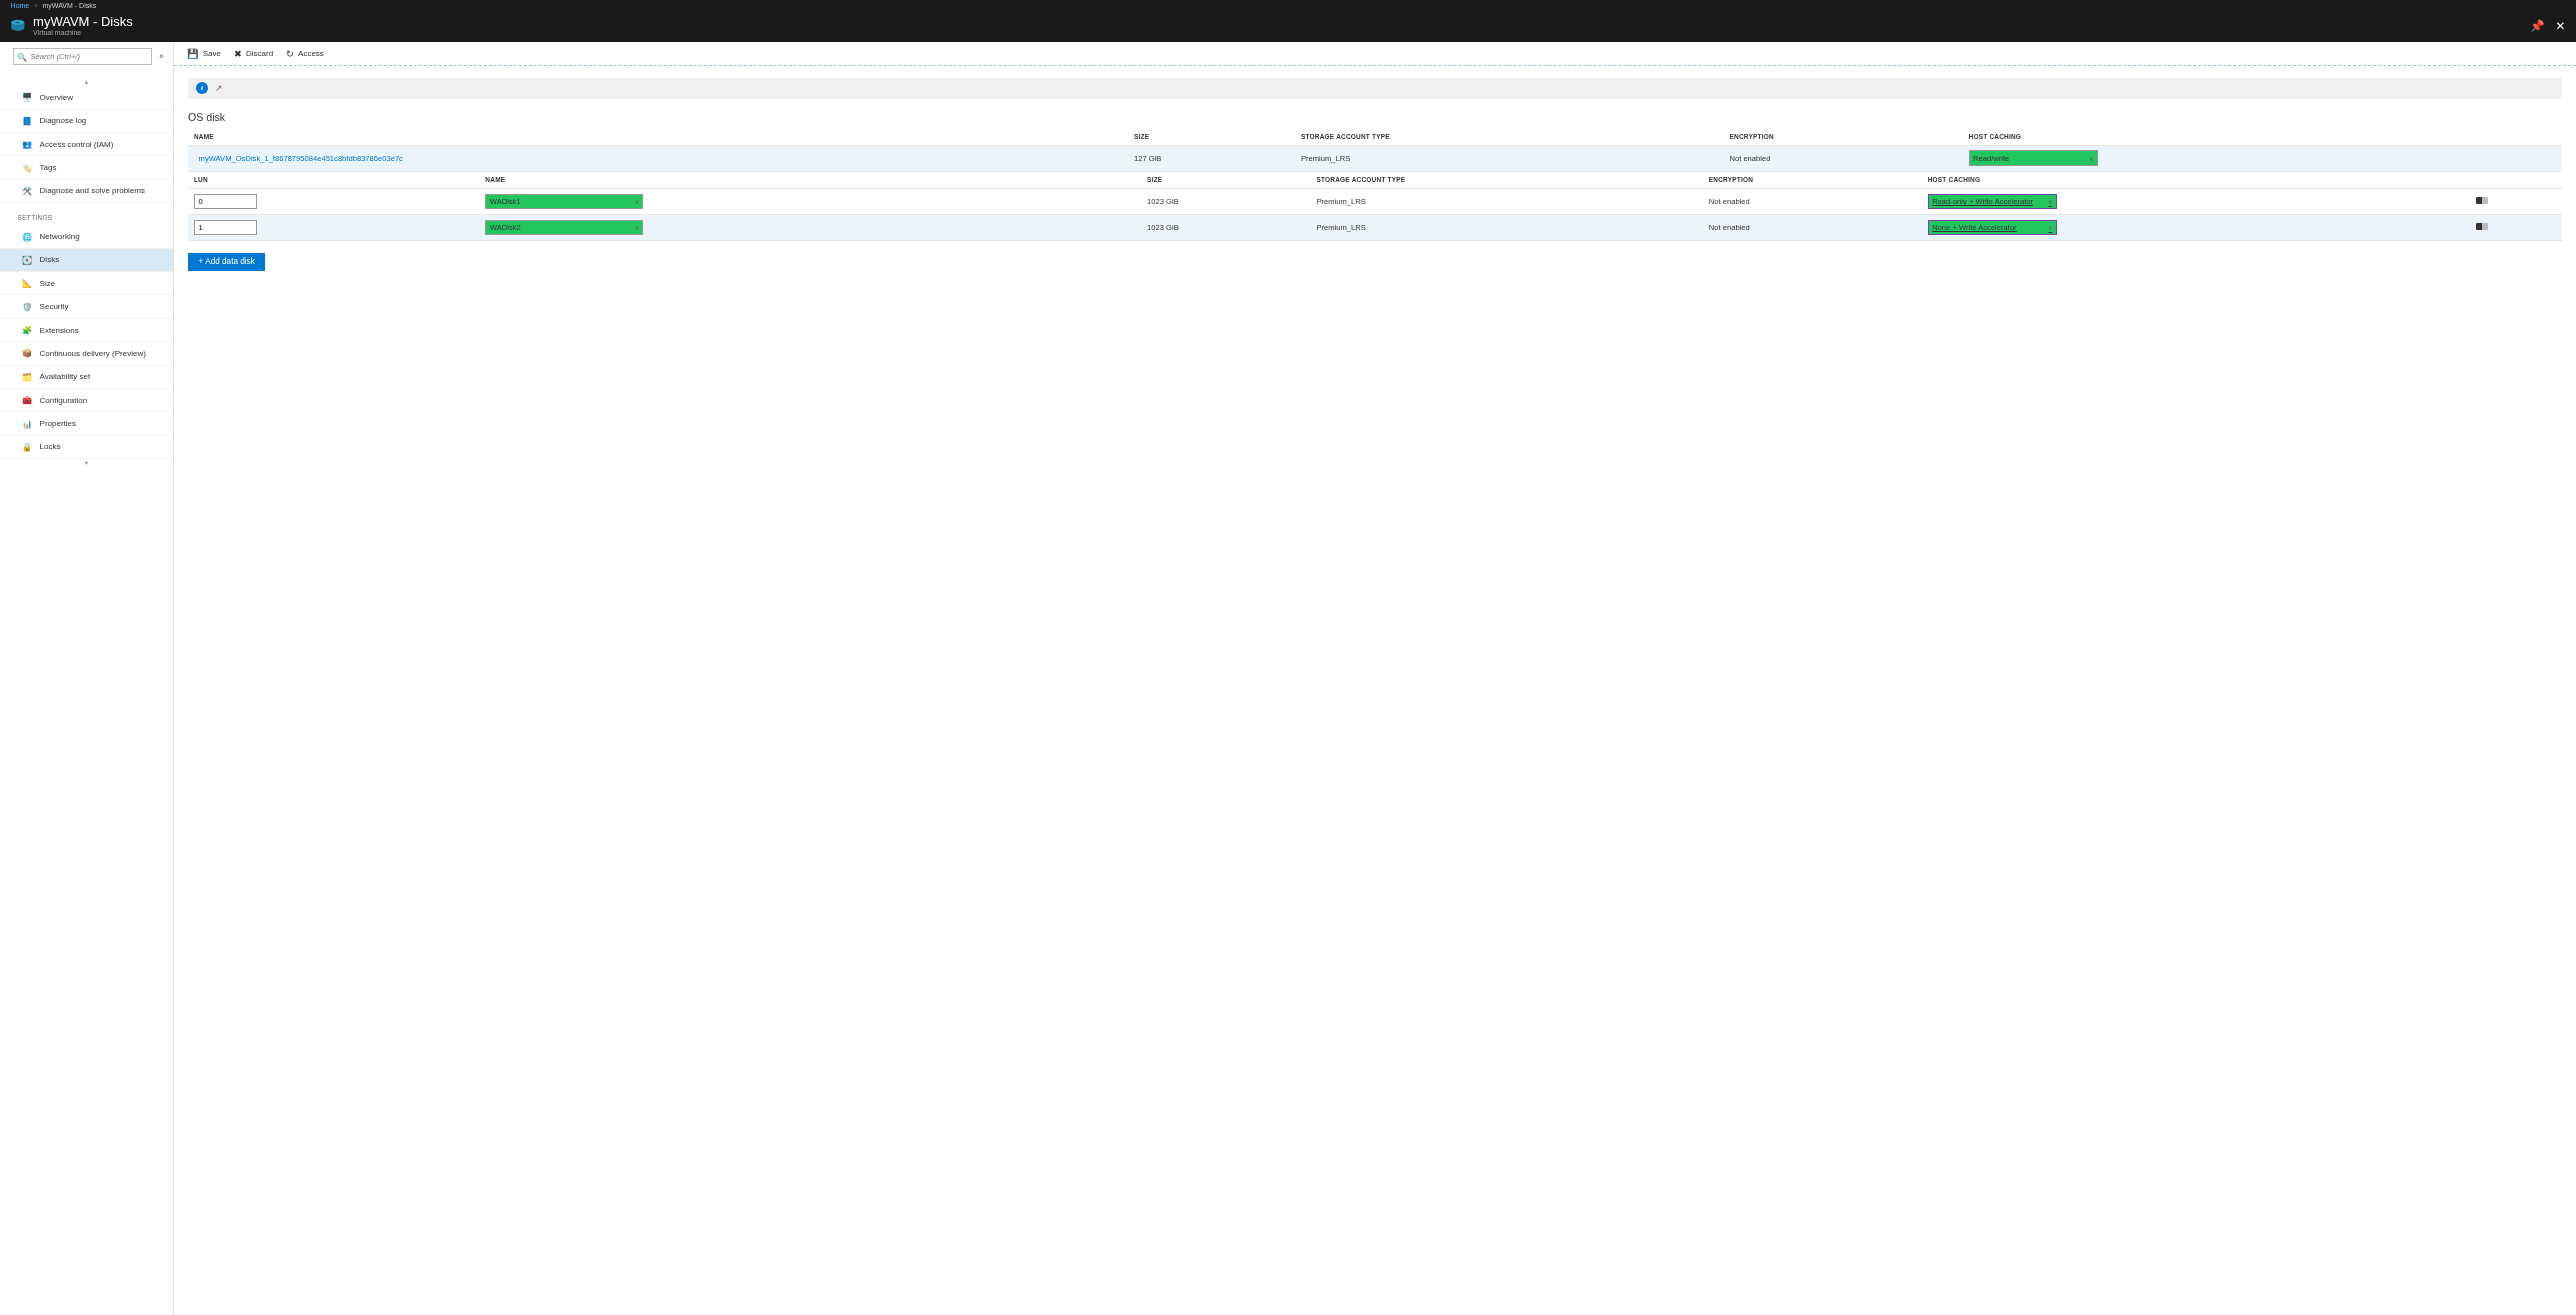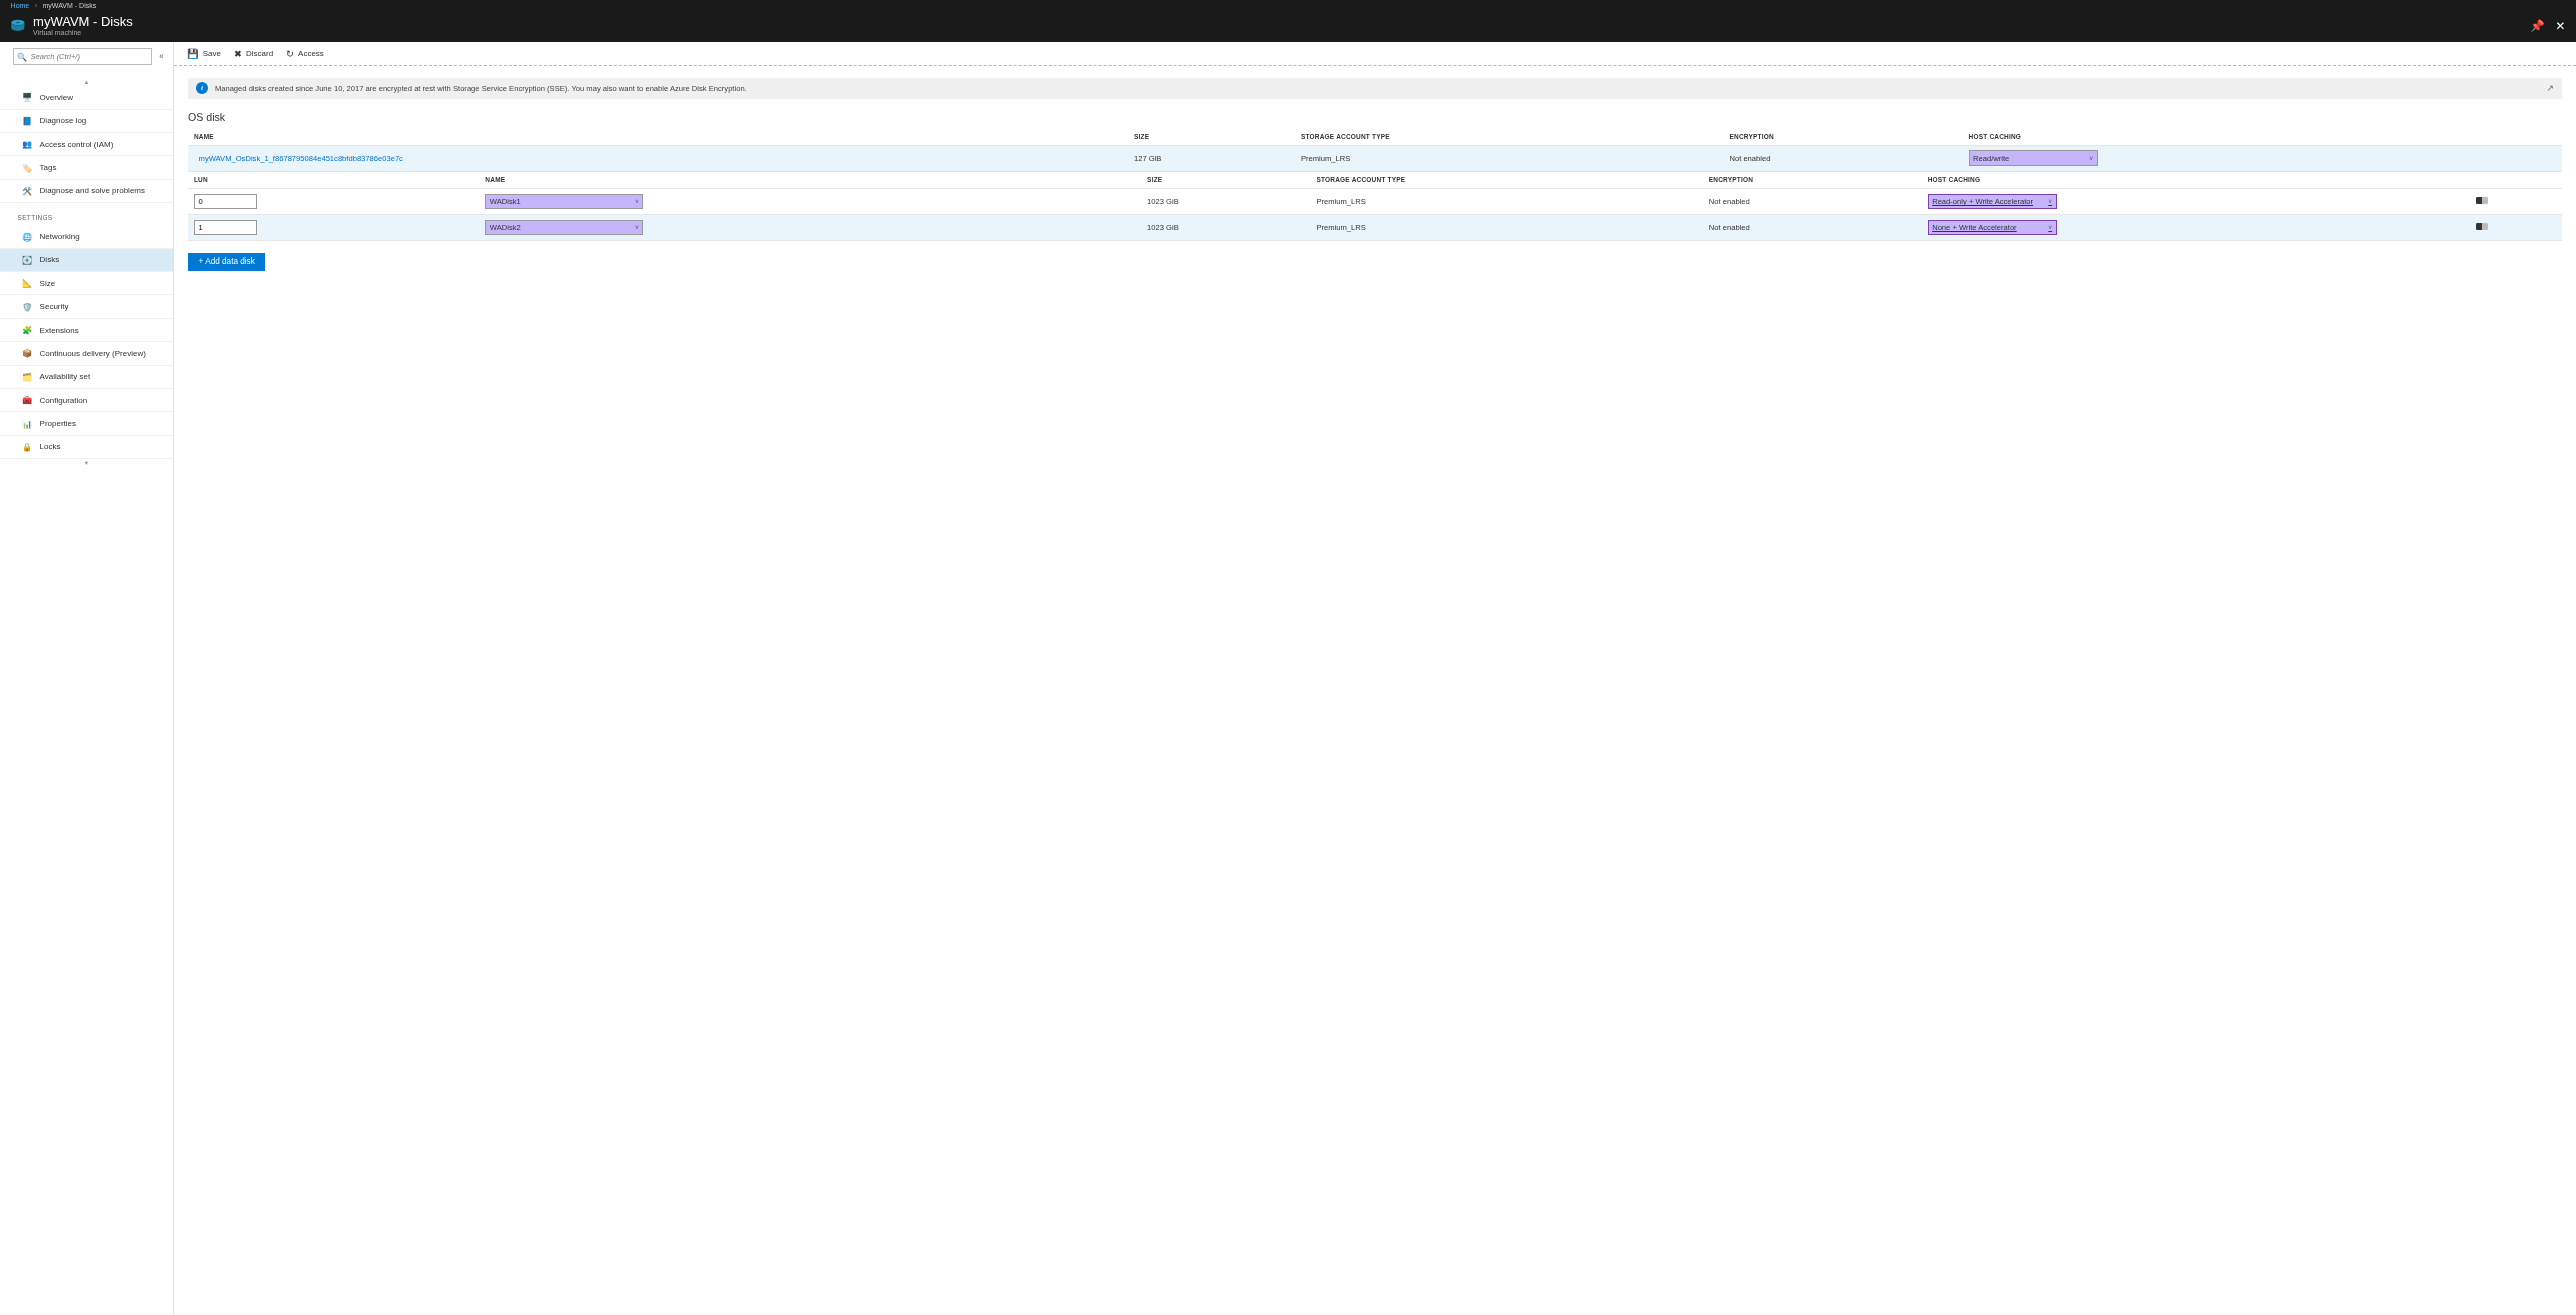--- a/index.html
+++ b/index.html
@@ -52,21 +52,21 @@
     .info-banner .ext-icon { color:#666; font-size:8.8px; cursor:pointer; }
     .info-banner .msg { flex:1; color:#444; }
 
     h2.section { font-size:10.6px; font-weight:400; margin: 3.5px 0 5.9px; color:#333; }
     table.grid { width:100%; border-collapse:collapse; }
     table.grid th { text-align:left; font-size:6.5px; font-weight:600; letter-spacing:0.2px; color:#333; padding:4.7px 5.9px; border-bottom:0.6px solid #e6e6e6; }
     table.grid td { padding:4.7px 5.9px; border-bottom:0.6px solid #e6e6e6; vertical-align:middle; }
     table.grid tr.hl td { background:#e9f4fb; }
     .link-text { color:#0073c6;text-align:center; }
     .cell-input { width: 63px; padding:2.3px 3.5px; border:0.6px solid #999; font-size:7.6px; }
-    .cell-select { width: 158px; padding:2.3px 3.5px; border:0.6px solid #999; font-size:7.6px; background:#c4b5fd; position:relative; display:flex; justify-content:space-between; align-items:center; cursor:pointer;}
+    .cell-select { width: 158px; padding:2.3px 3.5px; border:0.6px solid #999; font-size:7.6px; background:#22c55e; position:relative; display:flex; justify-content:space-between; align-items:flex-end; cursor:pointer;}
     .cell-select.wide{ width:129px; }
     .cell-select.purple { border:0.6px solid #7b3fb0;text-decoration:underline; }
     .chev { font-size:6.5px; color:#555; }
     .wa-toggle { display:inline-block; width:11.7px; height:7px; position:relative;}
     .wa-toggle::before{content:"";position:absolute;inset:0;background:linear-gradient(90deg,#333 0 50%,#bbb 50% 100%);border-radius:1.2px;}
     .add-btn { margin-top:11.7px; background:#0078d4; color:#fff; border:none; padding:4.7px 10.6px; font-size:8.2px; cursor:pointer; }
     th.lun-col{padding-left:10.6px;}
     td.lun-cell{padding-left:7px;}
     th.name-col{padding-left:10.6px;}
 
@@ -194,21 +194,20 @@
         </button>
       <button>
           <span class="t-icon">↻</span>
           <span>Access</span>
         </button>
     </div>
 
     <div class="content">
       <div class="info-banner">
         <span class="info-icon">i</span>
-        <span class="msg">Managed disks created since June 10, 2017 are encrypted at rest with Storage Service Encryption (SSE). You may also want to enable Azure Disk Encryption.</span>
         <span class="ext-icon">↗</span>
       </div>
 
       
       <h2 class="section">OS disk</h2>
       <table class="grid">
         <thead>
             <tr>
           <th class="name-col">NAME</th>
           <th>SIZE</th>

